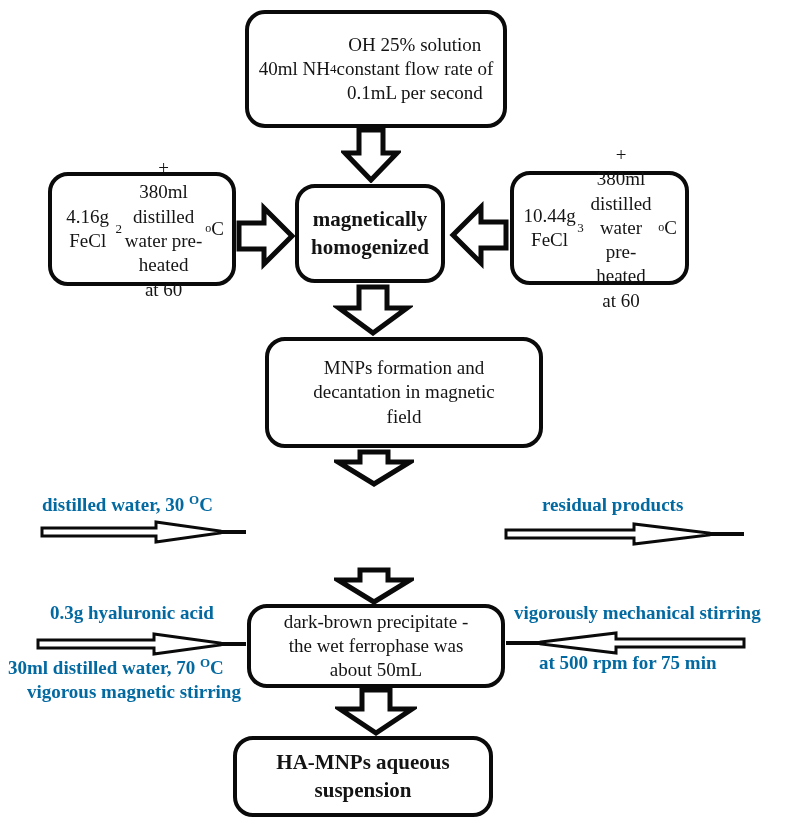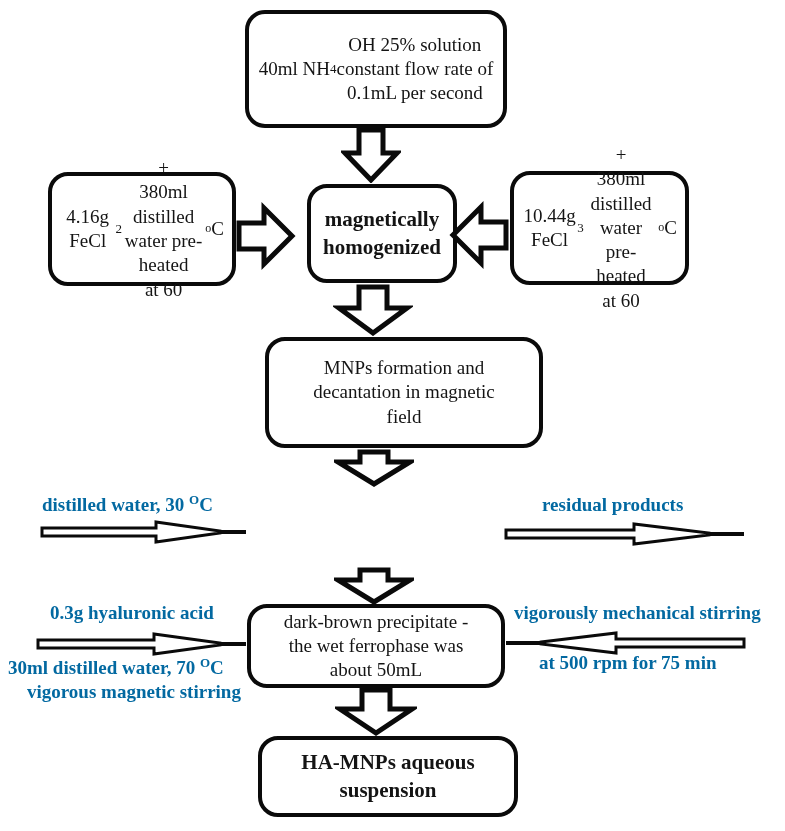--- a/index.html
+++ b/index.html
@@ -23,21 +23,21 @@
     border-radius: 20px;
     display: flex;
     align-items: center;
     justify-content: center;
     text-align: center;
     font-size: 19px;
     line-height: 1.28;
     box-sizing: border-box;
     padding: 4px 8px;
   }
-  .box.bold { font-weight: bold; font-size: 21px; line-height: 1.3; margin-left: 12px; }
+  .box.bold { font-weight: bold; font-size: 21px; line-height: 1.3; }
   .box sub { font-size: 13px; }
   .box sup { font-size: 12px; }
   .side-label {
     position: absolute;
     font-weight: bold;
     font-size: 19px;
     white-space: nowrap;
     color: #0369a1;
   }
   .side-label sup { font-size: 13px; }
@@ -46,21 +46,21 @@
   .arrow line { stroke: #0a0a0a; }
 
   
   #box-nh4oh        { left: 245px; top: 10px;  width: 262px; height: 118px; }
   #box-fecl2        { left: 48px;  top: 172px; width: 188px; height: 114px; }
   #box-homogenized  { left: 295px; top: 184px; width: 150px; height: 99px;  }
   #box-fecl3        { left: 510px; top: 171px; width: 179px; height: 114px; }
   #box-mnps         { left: 265px; top: 337px; width: 278px; height: 111px; }
   #box-washing      { left: 247px; top: 488px; width: 257px; height: 81px;  }
   #box-precipitate  { left: 247px; top: 604px; width: 258px; height: 84px; font-family: Liberation Serif, serif;  }
-  #box-suspension   { left: 246px; top: 736px; width: 260px; height: 81px;  }
+  #box-suspension   { left: 233px; top: 736px; width: 260px; height: 81px;  }
 
   
   #arrow-1 { left: 341px; top: 127px; }
   #arrow-r { left: 236px; top: 201px; }
   #arrow-l { left: 449px; top: 199px; }
   #arrow-2 { left: 333px; top: 284px; }
   #arrow-3 { left: 334px; top: 449px; }
   #arrow-4 { left: 334px; top: 567px; }
   #arrow-5 { left: 335px; top: 687px; }
 

